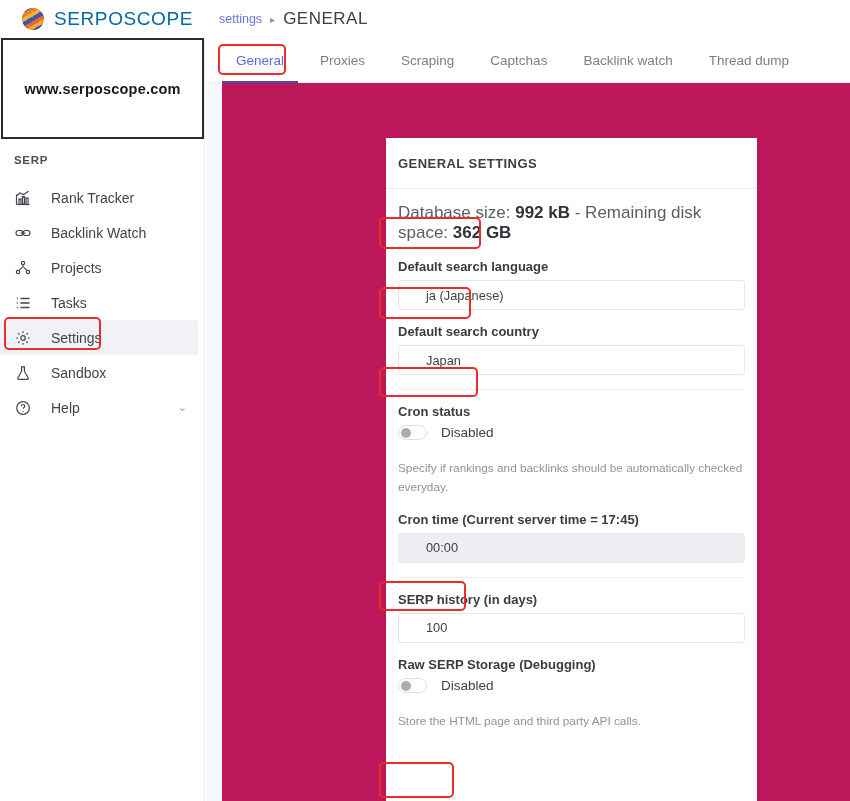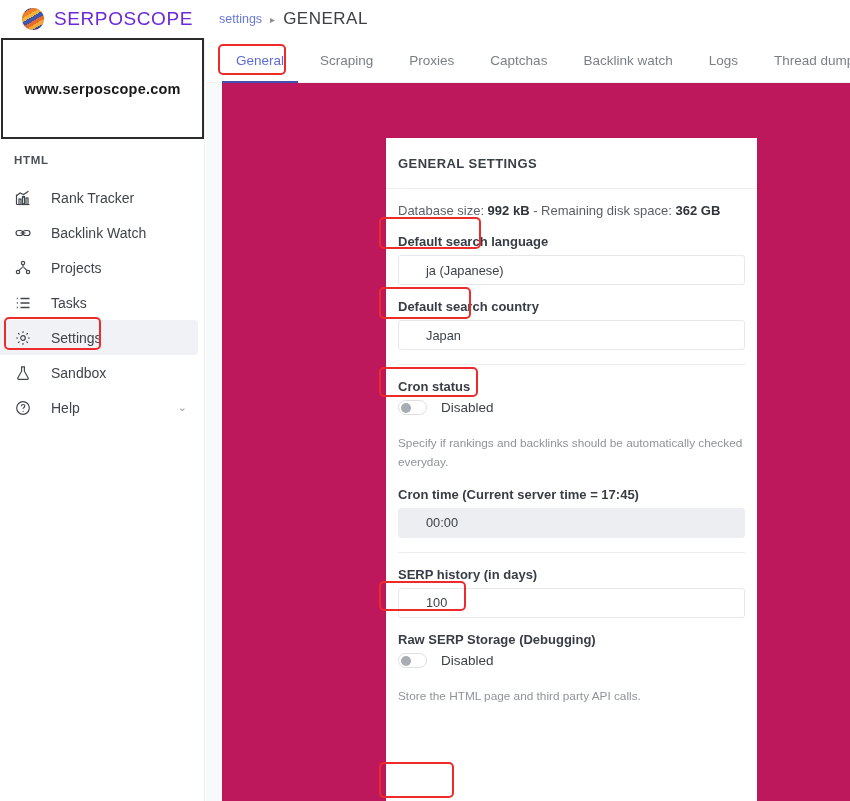--- a/index.html
+++ b/index.html
@@ -43,21 +43,21 @@
         #3f56b0 42%, #3f56b0 56%,
         #ea6a2b 56%, #ea6a2b 68%,
         #f0a93a 68%, #f0a93a 80%,
         #39499e 80%, #39499e 100%);
     flex: none;
     box-shadow: inset 0 0 0 1px rgba(0,0,0,.08);
   }
   .brand-name {
     font-size: 19px;
     letter-spacing: .6px;
-    color: #6d28d9;
+    color: #0369a1;
     font-weight: 400;
   }
   .breadcrumb {
     display: flex;
     align-items: center;
     gap: 8px;
     padding-left: 14px;
     font-size: 13px;
   }
   .crumb-link { color: #6778d9; font-size: 12.5px; }
@@ -191,21 +191,21 @@
   }
   .card-head-title {
     font-size: 13px;
     font-weight: 600;
     color: #3b4048;
     letter-spacing: .45px;
   }
   .card-body { padding: 14px 12px 0 12px; }
 
   .dbline {
-    font-size: 13px;
+    font-size: 17px;
     color: #5a5f66;
     margin-bottom: 16px;
   }
   .dbline b { color: #2f343b; font-weight: bold; }
 
   .field-label {
     font-size: 13px;
     color: #383d45;
     font-weight: 700;
     margin-bottom: 6px;
@@ -281,21 +281,21 @@
   </div>
   <div class="breadcrumb">
     <span class="crumb-link">settings</span>
     <span class="crumb-sep">▸</span>
     <span class="crumb-current">GENERAL</span>
   </div>
 </div>
 
 <div class="sidebar">
 
-  <div class="menu-label">HTML</div>
+  <div class="menu-label">SERP</div>
 
   <div class="nav">
 
     <div class="nav-item">
       <span class="nav-ico">
         <svg width="16" height="16" viewBox="0 0 16 16" fill="none" stroke="currentColor" stroke-width="1.2">
           <path d="M1.5 14.5V4.5M1.5 14.5h13"></path>
           <rect x="4" y="9" width="2" height="5.5"></rect>
           <rect x="7.5" y="6.5" width="2" height="8"></rect>
           <rect x="11" y="8" width="2" height="6.5"></rect>
@@ -373,25 +373,24 @@
 </div>
 
 <div class="site-box" style="top:38px;">
   <span class="site-box-text">www.serposcope.com</span>
 </div>
 
 <div class="main">
 
   <div class="tabs">
     <div class="tab active">General</div>
+    <div class="tab">Proxies</div>
     <div class="tab">Scraping</div>
-    <div class="tab">Proxies</div>
     <div class="tab">Captchas</div>
     <div class="tab">Backlink watch</div>
-    <div class="tab">Logs</div>
     <div class="tab">Thread dump</div>
   </div>
 
   <div class="content">
     <div class="card">
 
       <div class="card-head">
         <div class="card-head-title">GENERAL SETTINGS</div>
       </div>
 

